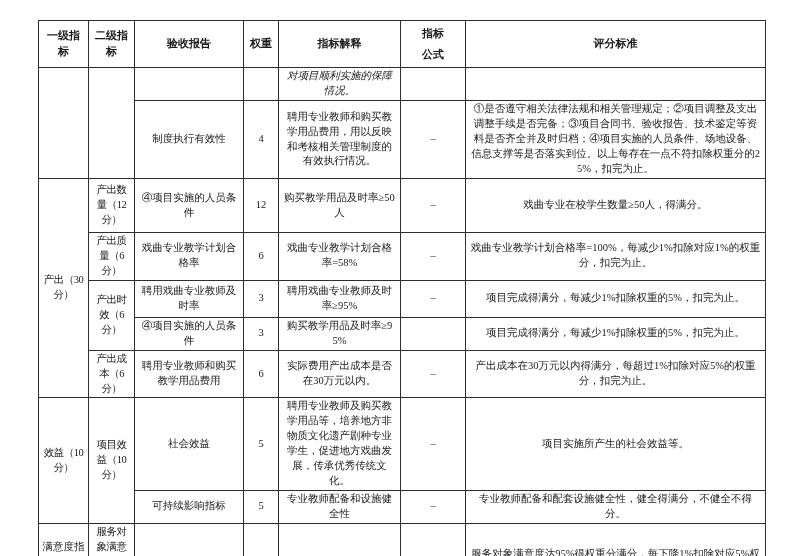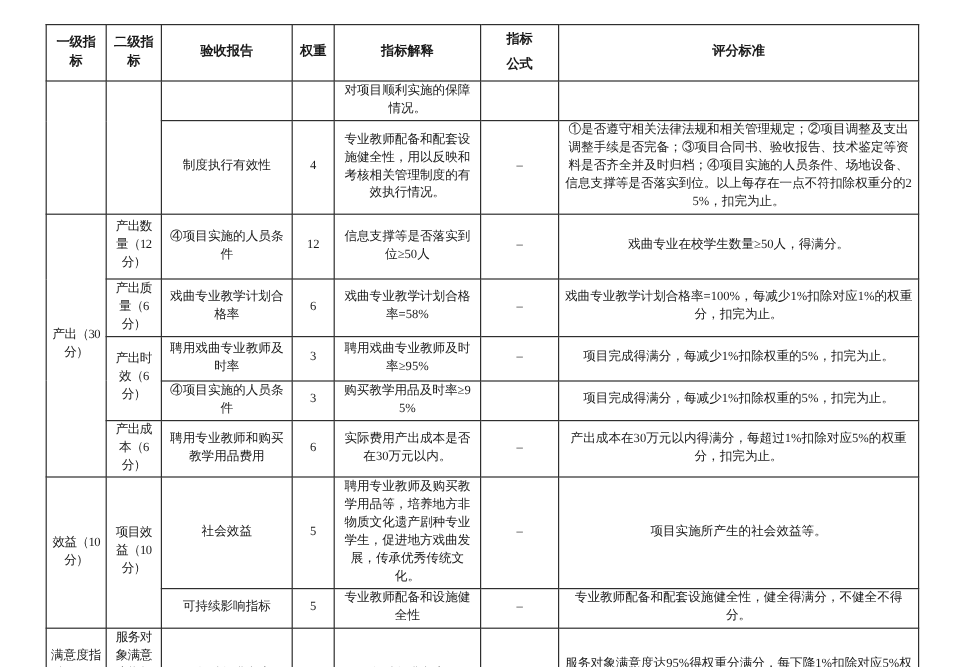--- a/index.html
+++ b/index.html
@@ -28,21 +28,21 @@
   td.hdr{font-weight:bold;font-size:11px;}
   td.hdr-formula{
     text-align:left;
     white-space:pre-line;
     padding-left:6px;
     line-height:1.9;
   }
   td.just{text-align:justify;text-align-last:center;}
   td.vtop{vertical-align:top;}
   .rh0{height:47px;border-radius:19px;}
-  .rh1{height:33px;}
+  .rh1{height:33px;font-style:italic;}
   .rh2{height:78px;}
   .rh3{height:54px;}
   .rh4{height:38px;}
   .rh5{height:37px;}
   .rh6{height:33px;}
   .rh7{height:35px;}
   .rh8{height:90px;}
   .rh9{height:33px;}
   .rh10{height:45px;}
   td.squeeze{letter-spacing:-0.5px;margin-top:27px;}
@@ -80,31 +80,31 @@
       <td></td>
       <td></td>
       <td>对项目顺利实施的保障情况。</td>
       <td></td>
       <td></td>
     </tr>
 
     <tr class="rh2">
       <td>制度执行有效性</td>
       <td>4</td>
-      <td class="just">专业教师配备和配套设施健全性，用以反映和考核相关管理制度的有效执行情况。</td>
+      <td class="just">聘用专业教师和购买教学用品费用，用以反映和考核相关管理制度的有效执行情况。</td>
       <td>–</td>
       <td class="just">①是否遵守相关法律法规和相关管理规定；②项目调整及支出调整手续是否完备；③项目合同书、验收报告、技术鉴定等资料是否齐全并及时归档；④项目实施的人员条件、场地设备、信息支撑等是否落实到位。以上每存在一点不符扣除权重分的25%，扣完为止。</td>
     </tr>
 
     <tr class="rh3">
       <td rowspan="5" class="squeeze">产出（30分）</td>
       <td class="squeeze">产出数量（12分）</td>
       <td>④项目实施的人员条件</td>
       <td>12</td>
-      <td>信息支撑等是否落实到位≥50人</td>
+      <td>购买教学用品及时率≥50人</td>
       <td>–</td>
       <td>戏曲专业在校学生数量≥50人，得满分。</td>
     </tr>
 
     <tr class="rh4">
       <td class="squeeze">产出质量（6 分）</td>
       <td>戏曲专业教学计划合格率</td>
       <td>6</td>
       <td>戏曲专业教学计划合格率=58%</td>
       <td>–</td>

